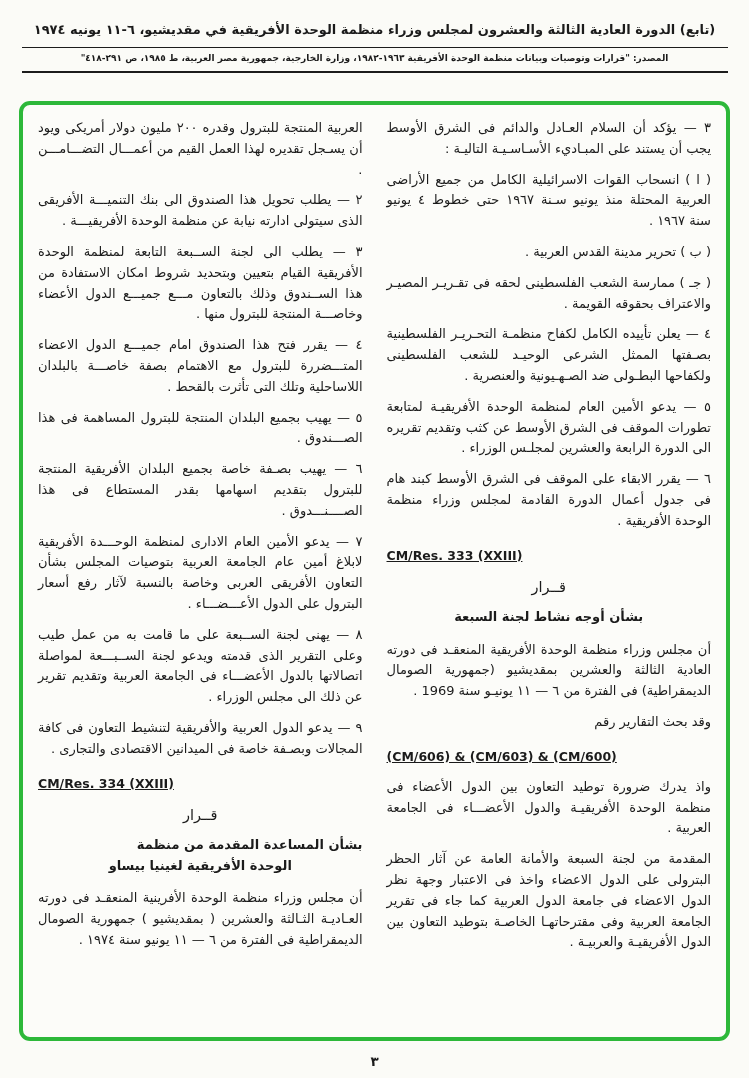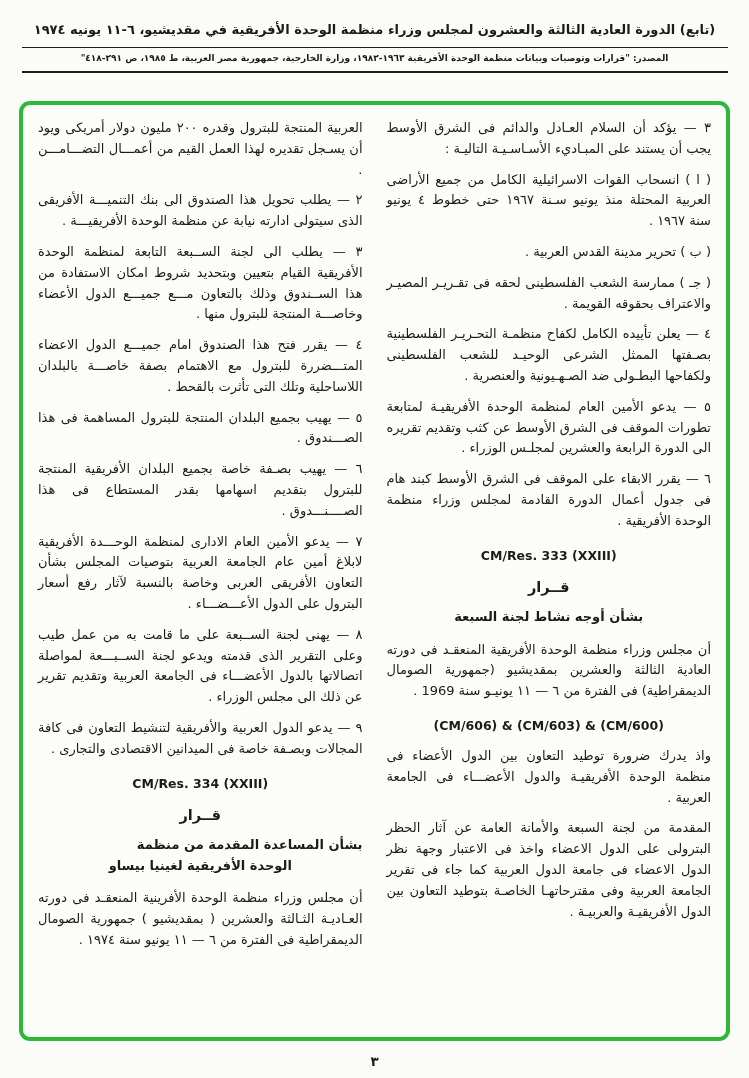--- a/index.html
+++ b/index.html
@@ -39,24 +39,24 @@
   }
   .col{
     flex:1;min-width:0;
     font-size:13px;line-height:1.6;
     text-align:justify;
   }
 
   
   .t-p{margin:0 0 10px;text-align:justify;}
   .t-latin{
-    direction:ltr;text-align:center;font-weight:bold;
-    font-size:12.5px;margin:14px 0 10px;
+    direction:ltr;text-align:left;font-weight:bold;
+    font-size:12.5px;margin:14px 0 10px;text-decoration:underline;
   }
-  .t-h{text-align:center;font-weight:bold;font-size:14.5px;margin:10px 0 8px;}
+  .t-h{text-align:center;font-weight:normal;font-size:14.5px;margin:10px 0 8px;}
   .t-hsubline{text-align:right;font-weight:bold;font-size:13px;margin:0;}
   .t-hsub{text-align:center;font-weight:bold;font-size:13px;margin:0 0 12px;}
 
   
   .footer{
     position:absolute;bottom:9px;left:0;right:0;
     text-align:center;font-weight:bold;font-size:13.5px;
   }
 </style>
 </head>
@@ -91,20 +91,21 @@
           <div class="t-p">٦ — يقرر الابقاء على الموقف فى الشرق الأوسط كبند هام فى جدول أعمال الدورة القادمة لمجلس وزراء منظمة الوحدة الأفريقية .</div>
 
           <div class="t-latin">CM/Res. 333 (XXIII)</div>
 
           <div class="t-h">قــرار</div>
 
           <div class="t-hsub">بشأن أوجه نشاط لجنة السبعة</div>
 
           <div class="t-p">أن مجلس وزراء منظمة الوحدة الأفريقية المنعقـد فى دورته العادية الثالثة والعشرين بمقديشيو (جمهورية الصومال الديمقراطية) فى الفترة من ٦ — ١١ يونيـو سنة 1969 .</div>
 
+          <div class="t-p">وقد بحث التقارير رقم</div>
 
           <div class="t-latin">(CM/606) &amp; (CM/603) &amp; (CM/600)</div>
 
           <div class="t-p">واذ يدرك ضرورة توطيد التعاون بين الدول الأعضاء فى منظمة الوحدة الأفريقيـة والدول الأعضـــاء فى الجامعة العربية .</div>
 
           <div class="t-p">المقدمة من لجنة السبعة والأمانة العامة عن آثار الحظر البترولى على الدول الاعضاء واخذ فى الاعتبار وجهة نظر الدول الاعضاء فى جامعة الدول العربية كما جاء فى تقرير الجامعة العربية وفى مقترحاتهـا الخاصـة بتوطيد التعاون بين الدول الأفريقيـة والعربيـة .</div>
 
         </div>
 
       <div class="col">

